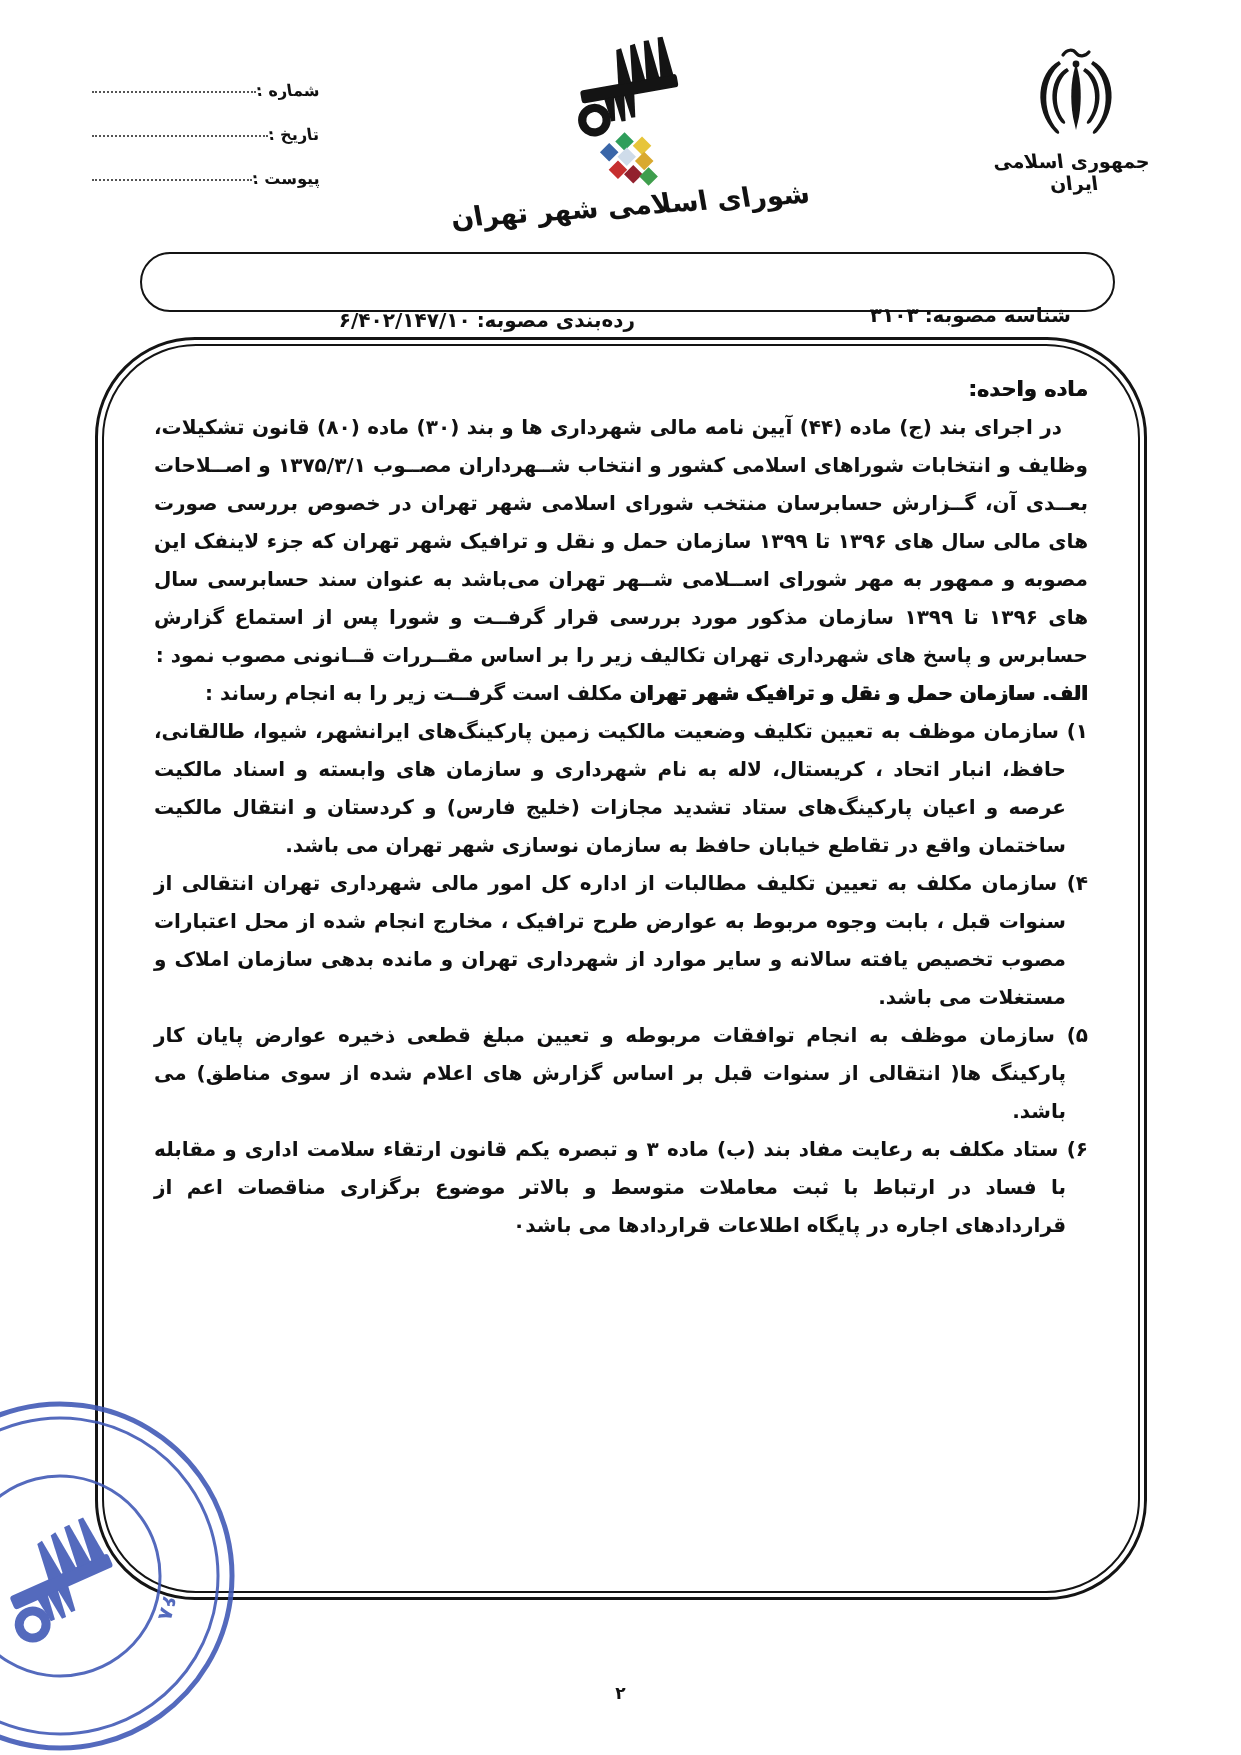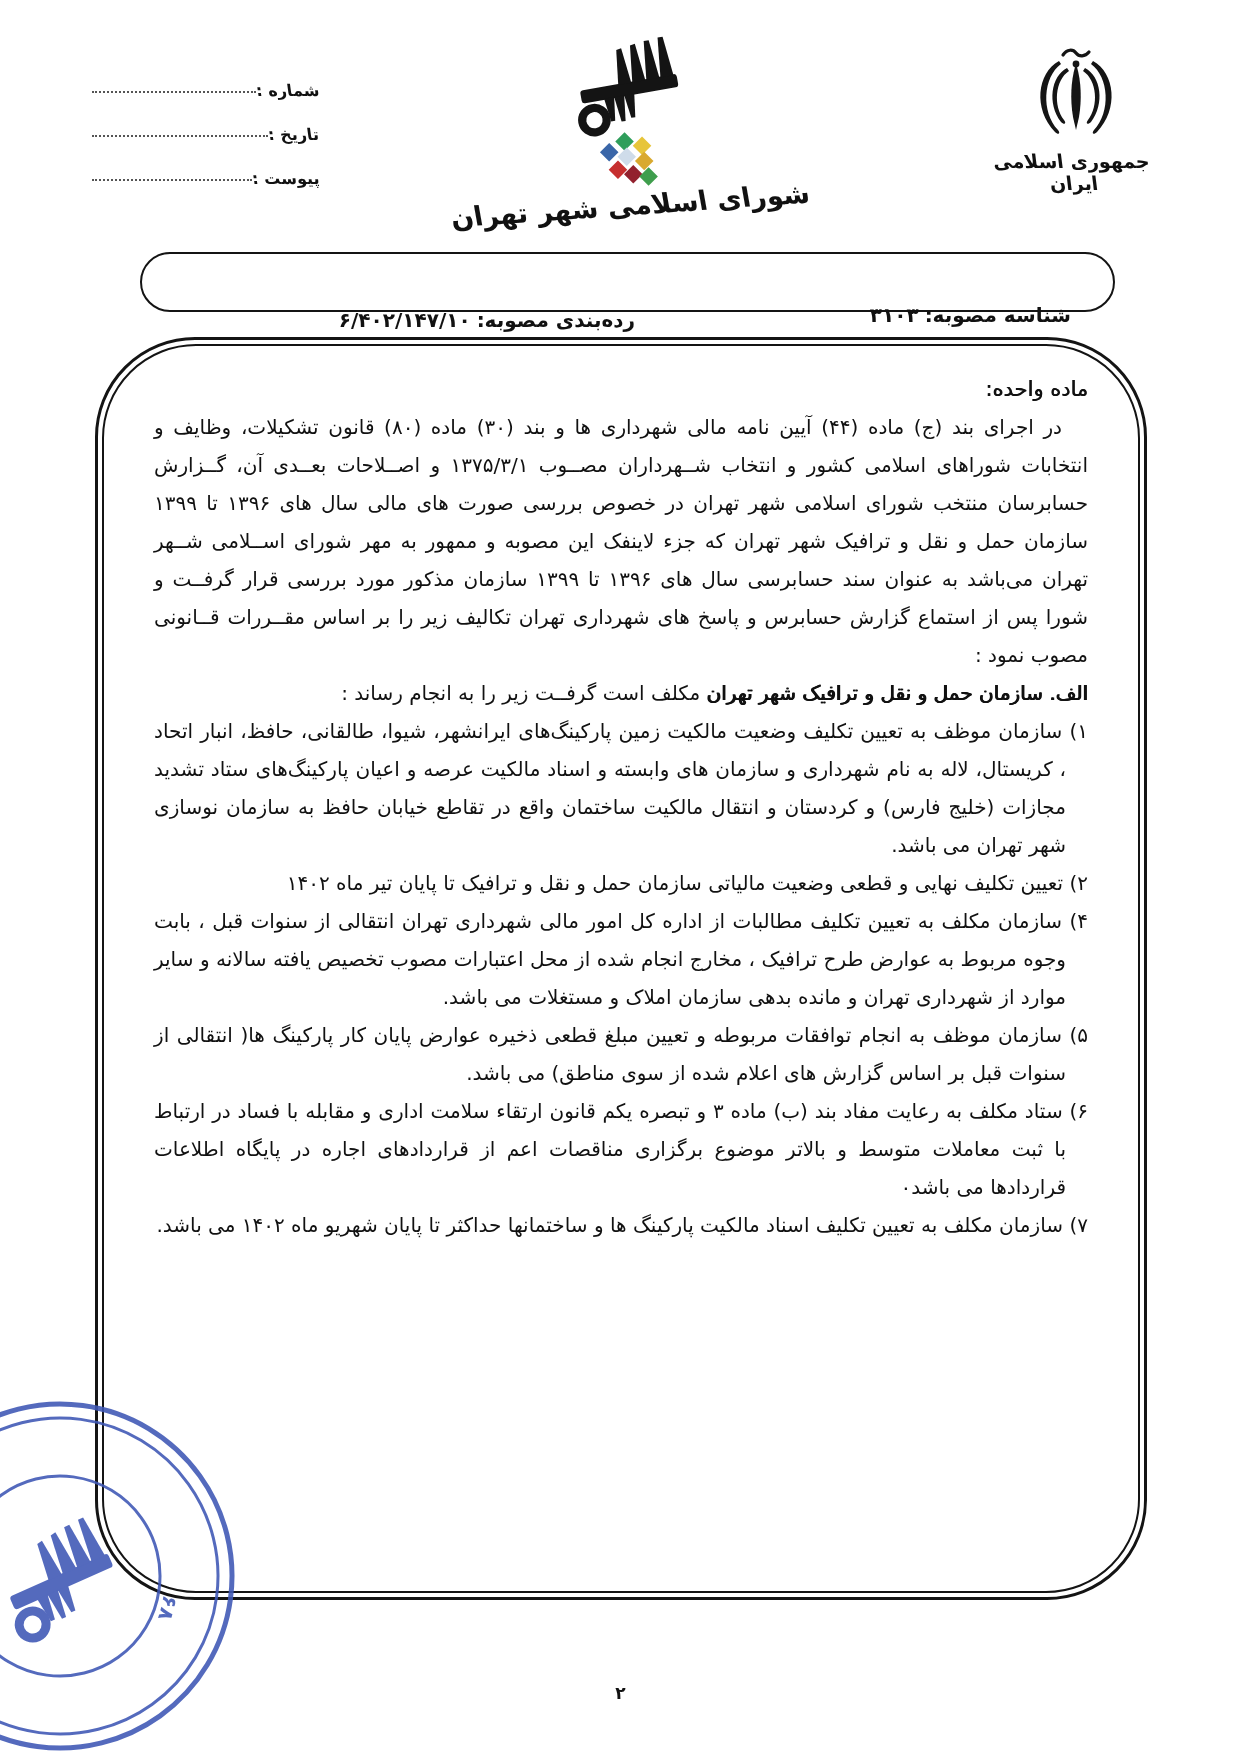--- a/index.html
+++ b/index.html
@@ -36,21 +36,21 @@
 
   
   .mainbox{
     position:absolute;left:95px;top:337px;width:1052px;height:1263px;
     border:3px solid #141414;border-radius:100px;box-sizing:border-box;
   }
   .mainbox-inner{
     position:absolute;inset:4px;border:2px solid #141414;border-radius:94px;
     padding:24px 50px 0 50px;box-sizing:border-box;overflow:hidden;
   }
-  .doc{font-size:20px;font-weight:normal;line-height:38px;text-align:justify;}
+  .doc{font-size:20px;font-weight:bold;line-height:38px;text-align:justify;}
   .doc p{margin:0;}
   .doc-title{font-size:21px;text-shadow:0.6px 0 currentColor;}
   .intro{text-indent:26px;}
   .hang{padding-right:22px;text-indent:-22px;}
   .heavy{text-shadow:0.7px 0 currentColor, -0.4px 0 currentColor;}
 
   
   .stamp{
     position:absolute;left:-118px;top:1398px;width:356px;height:356px;
     opacity:0.88;transform:rotate(-14deg);
@@ -149,38 +149,30 @@
 
       <p class="hang">
         <span class="heavy">الف. سازمان حمل و نقل و ترافیک شهر تهران</span><span> مکلف است گرفــت زیر را به انجام رساند :</span>
       </p>
 
       <p class="hang">
         <span>۱)</span>
         <span>سازمان موظف به تعیین تکلیف وضعیت مالکیت زمین پارکینگ‌های ایرانشهر، شیوا، طالقانی، حافظ، انبار اتحاد ، کریستال، لاله به نام شهرداری و سازمان های وابسته و اسناد مالکیت عرصه و اعیان پارکینگ‌های ستاد تشدید مجازات (خلیج فارس) و کردستان و انتقال مالکیت ساختمان واقع در تقاطع خیابان حافظ به سازمان نوسازی شهر تهران می باشد.</span>
       </p>
       <p class="hang">
-        <span>۲)</span>
-        <span>تعیین تکلیف نهایی و قطعی وضعیت مالیاتی سازمان حمل و نقل و ترافیک تا پایان تیر ماه  ۱۴۰۲</span>
-      </p>
-      <p class="hang">
         <span>۴)</span>
         <span>سازمان مکلف به تعیین تکلیف مطالبات از اداره کل امور مالی شهرداری تهران انتقالی از سنوات قبل ، بابت وجوه مربوط به عوارض طرح ترافیک ، مخارج انجام شده از محل اعتبارات مصوب تخصیص یافته سالانه و سایر موارد از شهرداری تهران و مانده بدهی سازمان املاک و مستغلات می باشد.</span>
       </p>
       <p class="hang">
         <span>۵)</span>
         <span>سازمان موظف به انجام توافقات مربوطه و تعیین مبلغ قطعی ذخیره عوارض پایان کار پارکینگ ها( انتقالی از سنوات قبل بر اساس گزارش های اعلام شده از سوی مناطق) می باشد.</span>
       </p>
       <p class="hang">
         <span>۶)</span>
         <span>ستاد مکلف به رعایت مفاد بند (ب) ماده ۳ و تبصره یکم قانون ارتقاء سلامت اداری و مقابله با فساد در ارتباط با ثبت معاملات متوسط و بالاتر موضوع برگزاری مناقصات اعم از قراردادهای اجاره در پایگاه اطلاعات قراردادها می باشد٠</span>
-      </p>
-      <p class="hang">
-        <span>۷)</span>
-        <span>سازمان مکلف به تعیین تکلیف اسناد مالکیت پارکینگ ها و ساختمانها حداکثر تا پایان شهریو ماه ۱۴۰۲ می باشد.</span>
       </p>
 
       <p class="hang">
         
         
       </p>
 
     </div>
   </div>
 

